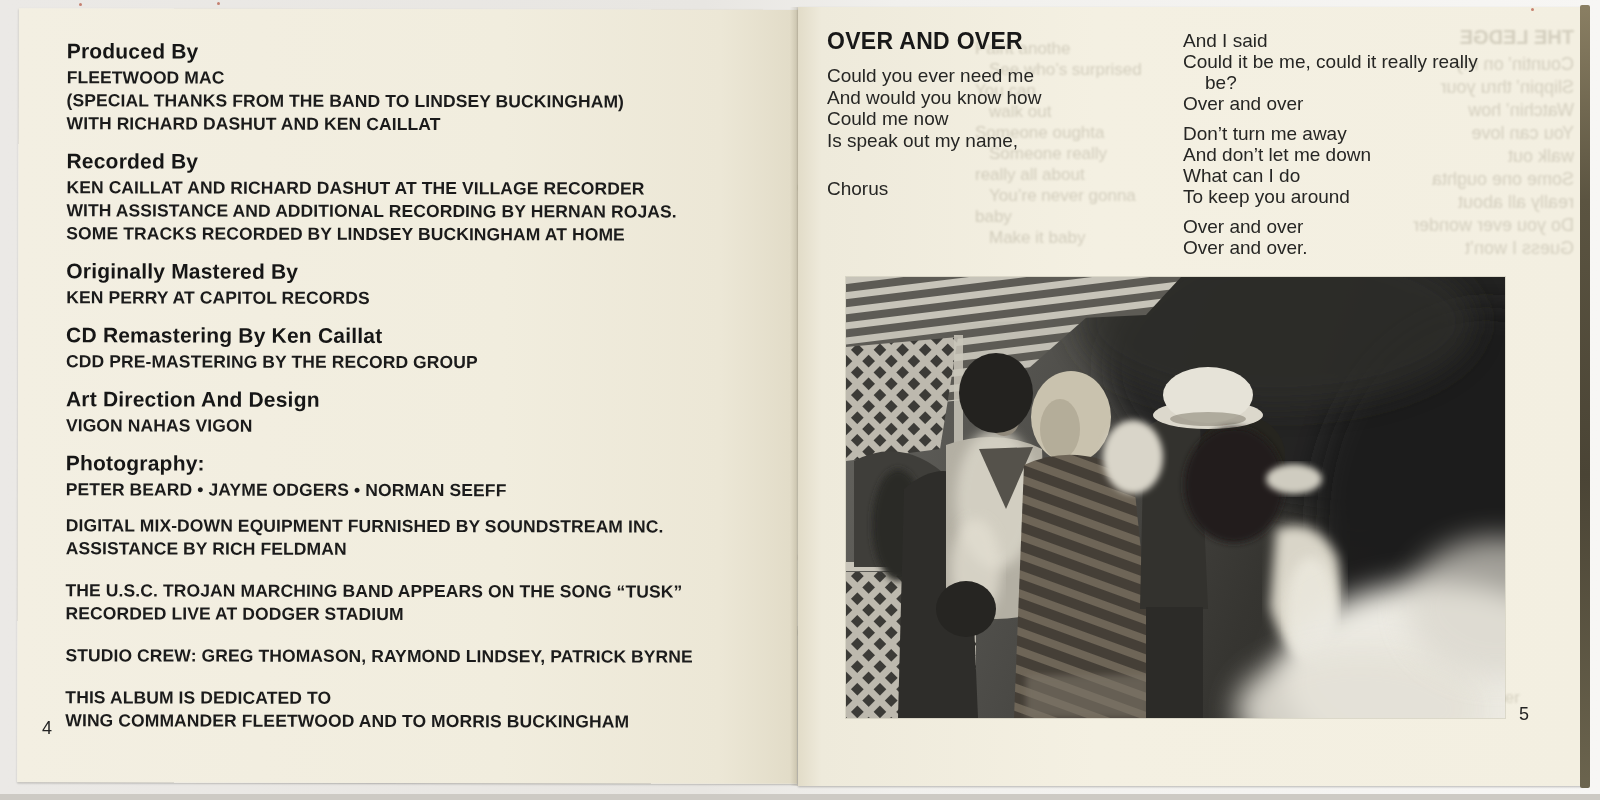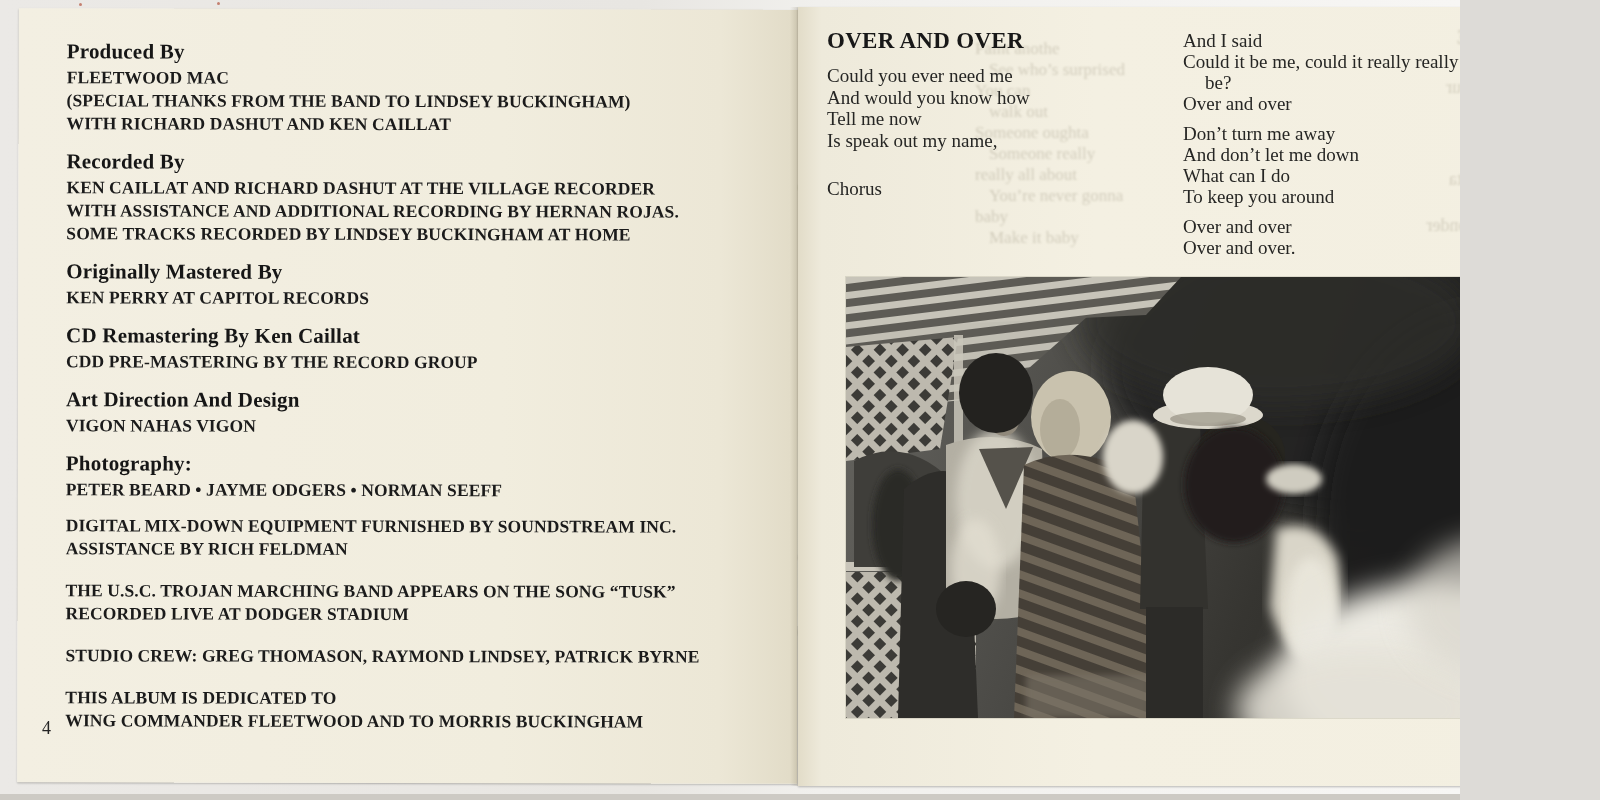--- a/index.html
+++ b/index.html
@@ -1,18 +1,18 @@
 <!DOCTYPE html>
 <html><head>
 <meta charset="utf-8">
 <style>
   html,body{margin:0;padding:0;background:#dddbd7;}
   .scan{
-    position:relative;width:1460px;height:800px;overflow:hidden;
-    font-family:Liberation Serif, serif;
+    position:relative;width:1600px;height:800px;overflow:hidden;
+    font-family:Liberation Sans, sans-serif;
     background:linear-gradient(90deg,#ebe9e6 0%,#e8e6e2 44%,#f1f0ed 56%,#f7f6f4 100%);
   }
   .scan::after{content:"";position:absolute;left:0;bottom:0;width:1600px;height:6px;background:#cdcac4;}
   
   .page{position:absolute;box-shadow:0 1px 2px rgba(0,0,0,.25);}
   .page-left{
     left:18px;top:9px;width:780px;height:774px;
     background:linear-gradient(90deg,#f3efe2 0%,#f1edde 62%,#ece7d6 90%,#e2dcc8 99%);
     transform:rotate(.12deg);
   }
@@ -157,21 +157,21 @@
     <div>Guess I won’t</div>
   </div>
   <div class="ghost ghost-br">
     <div>Tell another</div>
   </div>
 
   <div class="song-col1">
     <div class="song-title">OVER AND OVER</div>
     <div class="lyr">Could you ever need me</div>
     <div class="lyr">And would you know how</div>
-    <div class="lyr">Tell me now</div>
+    <div class="lyr">Could me now</div>
     <div class="lyr">Is speak out my name,</div>
     <div class="lyr chorus">Chorus</div>
   </div>
 
   <div class="song-col2">
     <div class="stanza">
       <div class="lyr">And I said</div>
       <div class="lyr">Could it be me, could it really really</div>
       <div class="lyr ind">be?</div>
       <div class="lyr">Over and over</div>

